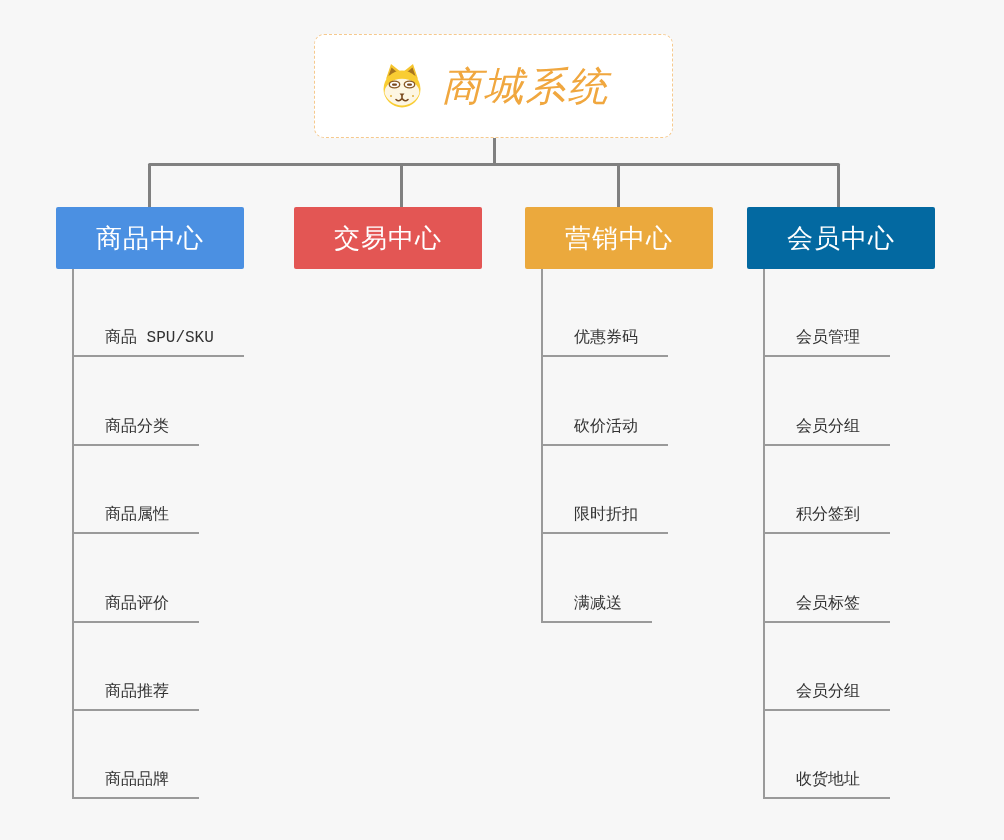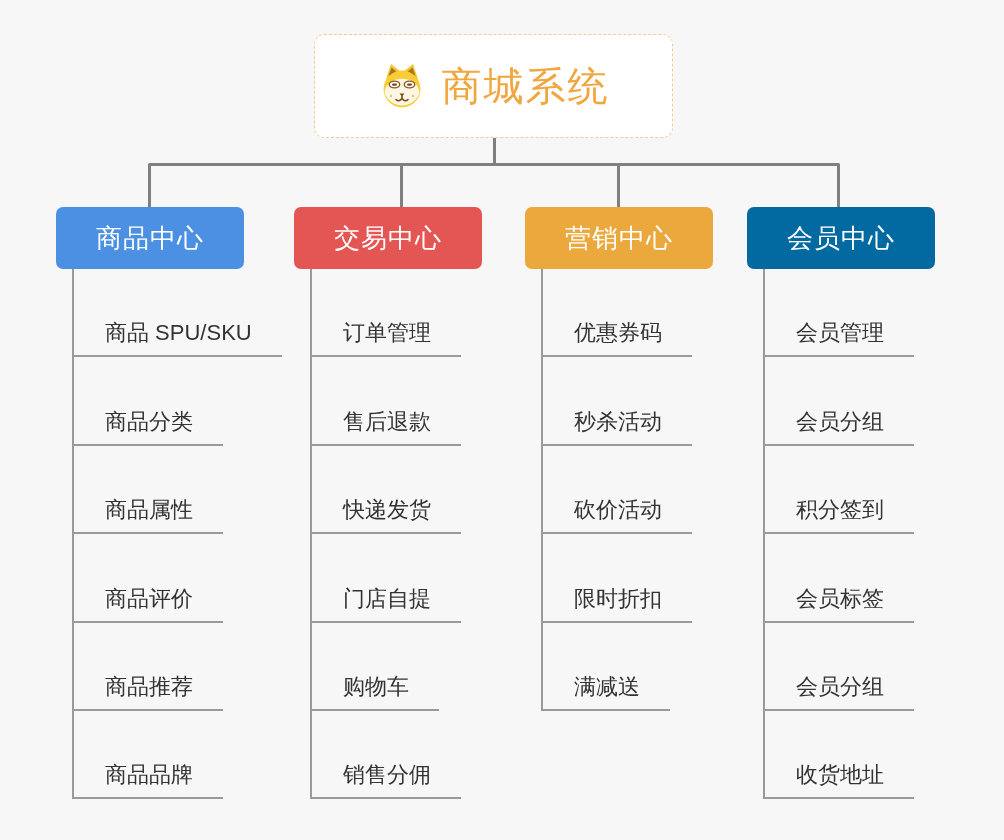--- a/index.html
+++ b/index.html
@@ -33,38 +33,38 @@
   .conn-drop-3{left:617px;}
   .conn-drop-4{left:837px;}
 
   
   .branch{position:absolute;top:207px;}
   .branch-0{left:56px;}
   .branch-1{left:294px;}
   .branch-2{left:525px;text-align:center;}
   .branch-3{left:747px;}
   .branch-node{
-    width:188px;height:62px;border-radius:7px;
+    width:188px;height:62px;border-radius:2px;
     color:var(--node-text,#fff);font-size:26px;letter-spacing:1px;
     display:flex;align-items:center;justify-content:center;
     box-sizing:border-box;position:relative;z-index:2;
   }
   .branch-items{
     margin-left:16px;
     border-left:2px solid var(--line,#9a9a9a);
   }
   .item{
     height:88.4px;
     display:flex;align-items:flex-end;
   }
   .item-label{
     display:inline-block;white-space:nowrap;
-    font-size:22px;color:var(--text,#333);
+    font-size:16px;color:var(--text,#333);
     border-bottom:2px solid var(--line,#9a9a9a);
-    padding:0 30px 7px 33px;margin-left:-2px;
+    padding:0 30px 7px 33px;margin-left:-2px;font-family:Liberation Mono, monospace;
   }
 </style>
 </head>
 <body style="--canvas: #f7f7f7; --accent: #f0a73f; --root-bg: #ffffff; --root-border: #f6c98d; --connector: #808080; --line: #9a9a9a; --text: #333333; --node-text: #ffffff;">
 
 <div class="conn conn-root-trunk"></div>
 <div class="conn conn-bus"></div>
 <div class="conn conn-drop conn-drop-1"></div>
 <div class="conn conn-drop conn-drop-2"></div>
 <div class="conn conn-drop conn-drop-3"></div>
@@ -80,21 +80,21 @@
     <path d="M6.5,31 a18.5,18.5 0 0 0 35,0 a16,13 0 0 0 -35,0 Z" fill="#fdf6e3"></path>
     <ellipse cx="16.5" cy="22.5" rx="5.2" ry="3.4" fill="#ffffff" stroke="#8a5a25" stroke-width="1.4"></ellipse>
     <ellipse cx="31.5" cy="22.5" rx="5.2" ry="3.4" fill="#ffffff" stroke="#8a5a25" stroke-width="1.4"></ellipse>
     <rect x="14" y="21.4" width="5" height="2.4" rx="1.2" fill="#7a4a1f"></rect>
     <rect x="29" y="21.4" width="5" height="2.4" rx="1.2" fill="#7a4a1f"></rect>
     <path d="M21.5,31.5 h5 l-2.5,3 Z" fill="#7a4a1f"></path>
     <path d="M24,34 v2.5 M18,37.5 q3,3 6,-1 q3,4 6,1" stroke="#7a4a1f" stroke-width="1.6" fill="none" stroke-linecap="round"></path>
     <circle cx="13" cy="34" r="1" fill="#e0b23c"></circle>
     <circle cx="35" cy="34" r="1" fill="#e0b23c"></circle>
   </svg>
-  <span class="root-title" style="color: rgb(240, 167, 63);">商城系统</span>
+  <span class="root-title" style="color: rgb(240, 167, 63); font-style: italic;">商城系统</span>
 </div>
 
 <div class="branch branch-0">
   <div class="branch-node" style="background: rgb(75, 144, 226);">商品中心</div>
   <div class="branch-items">
     <div class="item">
         <span class="item-label">商品 SPU/SKU</span>
       </div>
     <div class="item">
         <span class="item-label">商品分类</span>
@@ -109,50 +109,27 @@
         <span class="item-label">商品推荐</span>
       </div>
     <div class="item">
         <span class="item-label">商品品牌</span>
       </div>
   </div>
 </div>
 
 <div class="branch branch-1">
   <div class="branch-node" style="background: rgb(227, 86, 84);">交易中心</div>
-  <div class="branch-items">
-    <div class="item">
-        <span class="item-label">订单管理</span>
-      </div>
-    <div class="item">
-        <span class="item-label">售后退款</span>
-      </div>
-    <div class="item">
-        <span class="item-label">快递发货</span>
-      </div>
-    <div class="item">
-        <span class="item-label">门店自提</span>
-      </div>
-    <div class="item">
-        <span class="item-label">购物车</span>
-      </div>
-    <div class="item">
-        <span class="item-label">销售分佣</span>
-      </div>
-  </div>
 </div>
 
 <div class="branch branch-2">
   <div class="branch-node" style="background: rgb(235, 169, 61);">营销中心</div>
   <div class="branch-items">
     <div class="item">
         <span class="item-label">优惠券码</span>
-      </div>
-    <div class="item">
-        <span class="item-label">秒杀活动</span>
       </div>
     <div class="item">
         <span class="item-label">砍价活动</span>
       </div>
     <div class="item">
         <span class="item-label">限时折扣</span>
       </div>
     <div class="item">
         <span class="item-label">满减送</span>
       </div>

